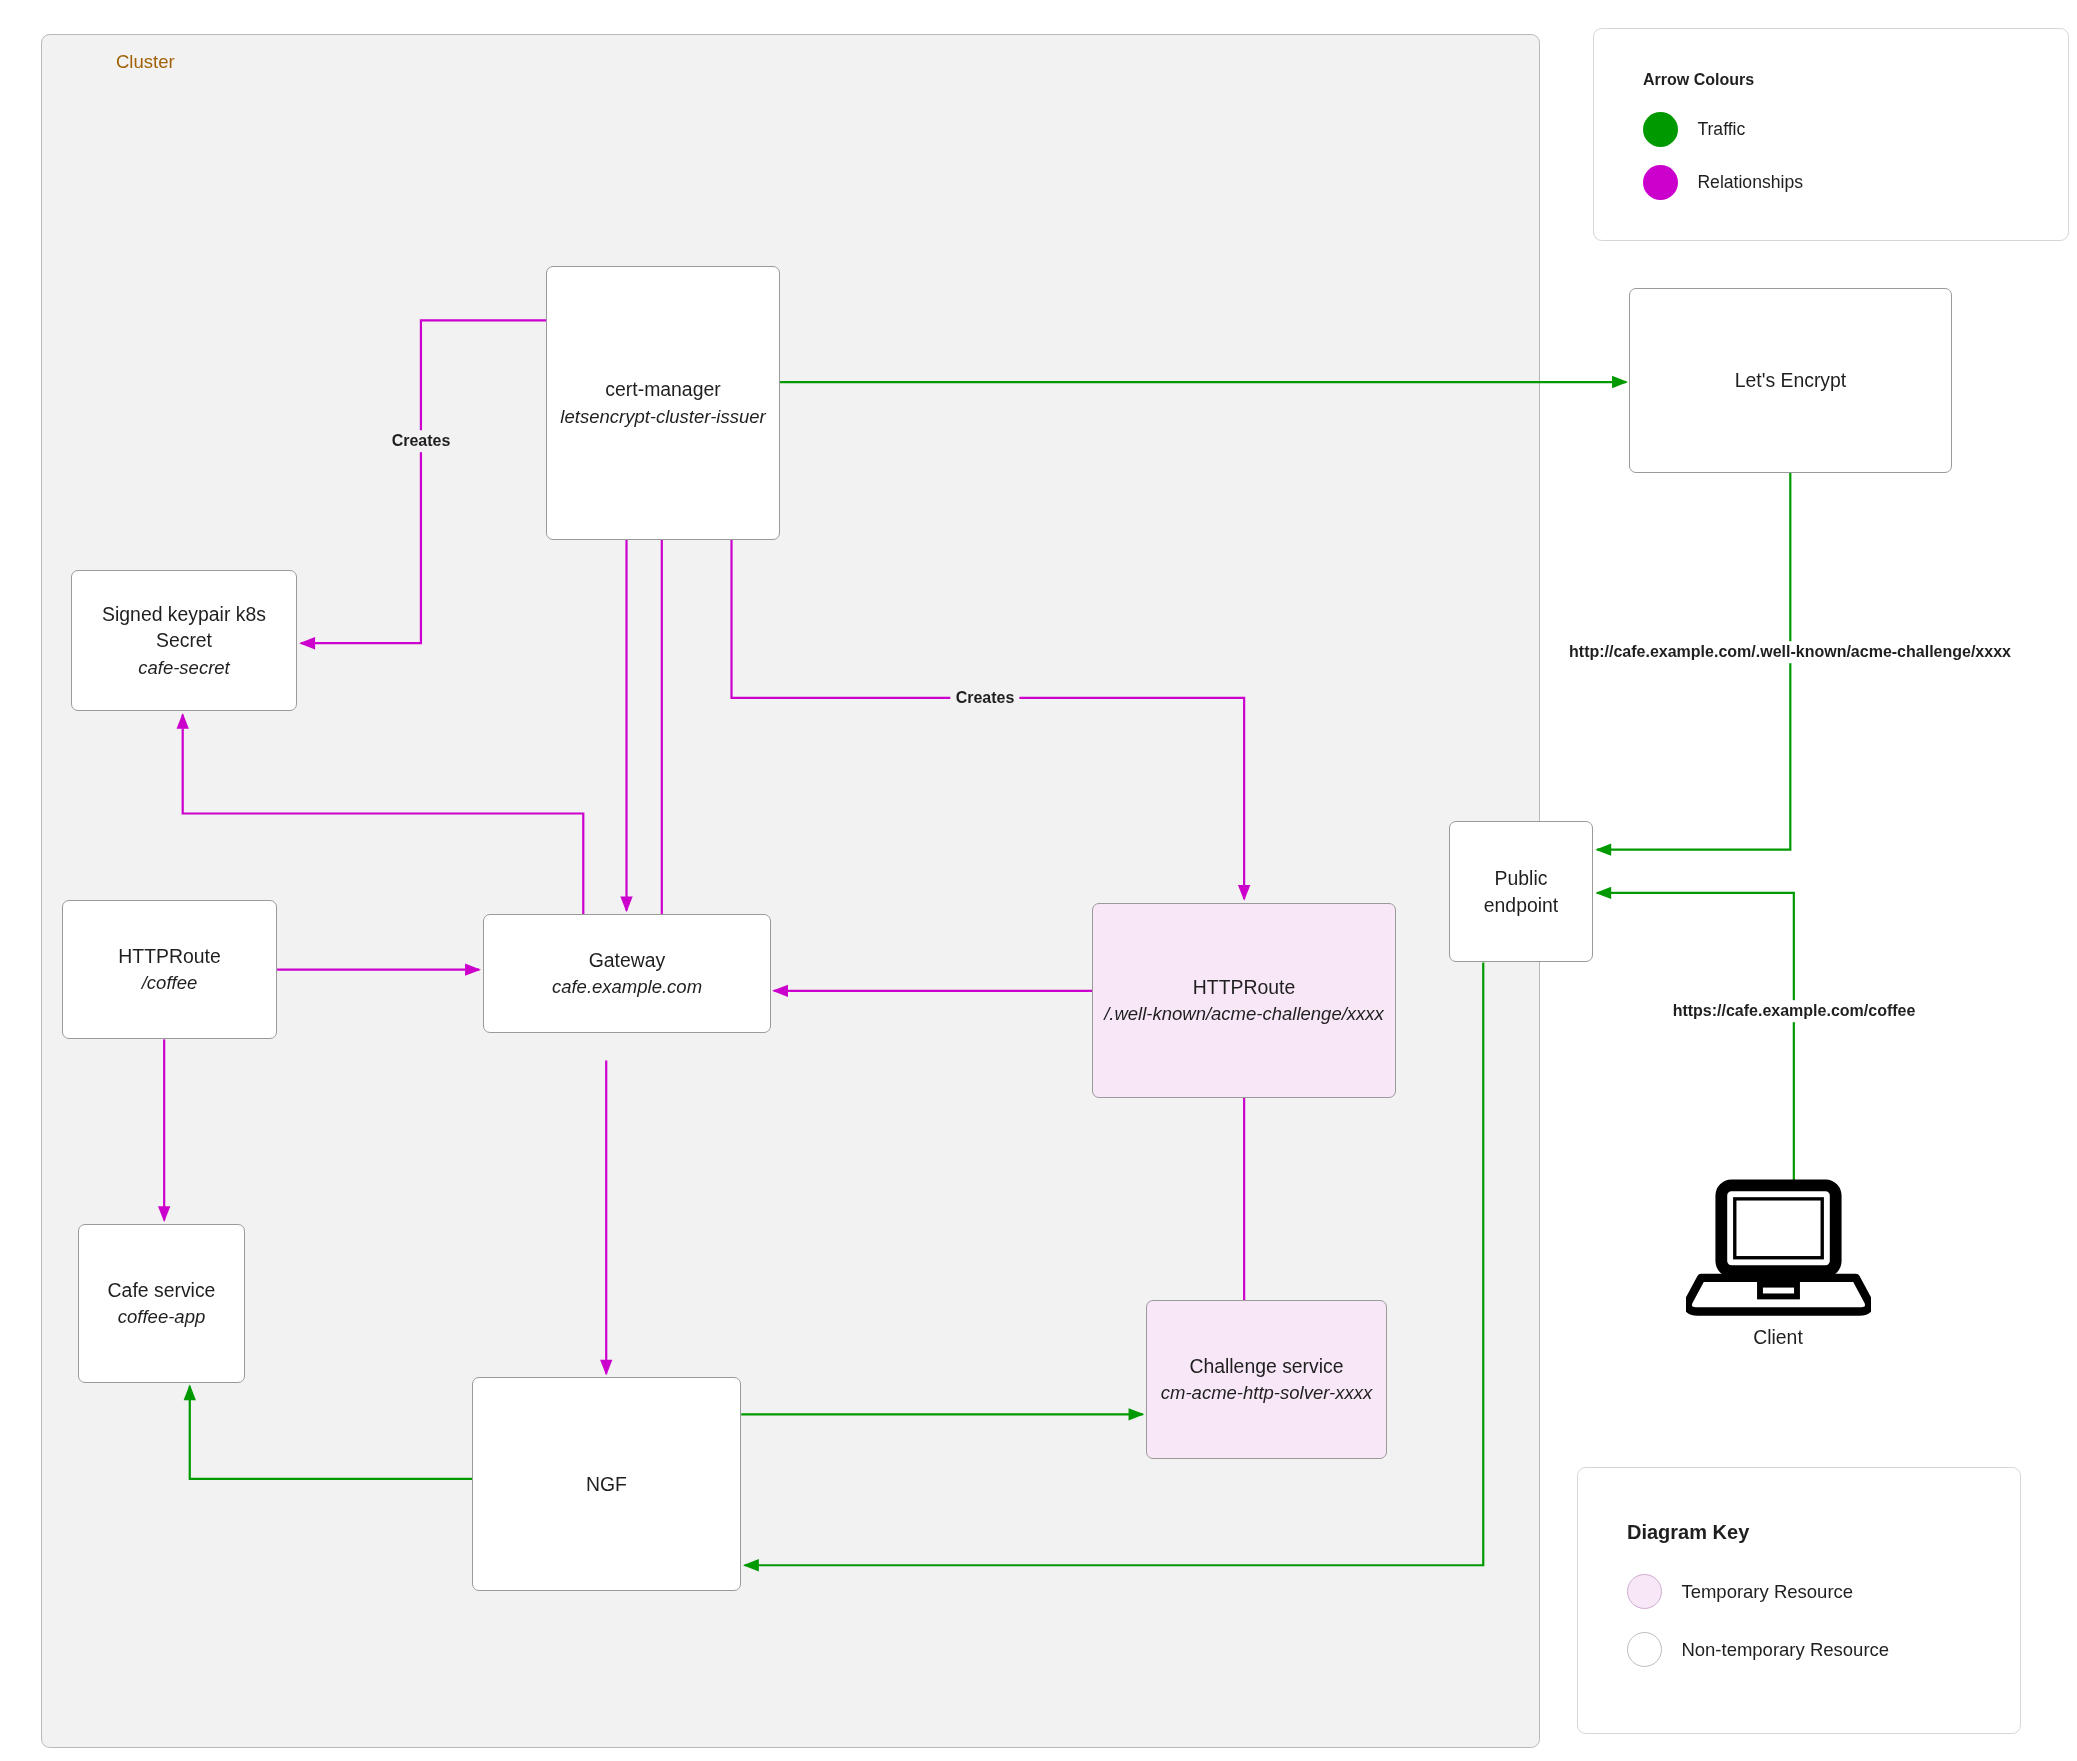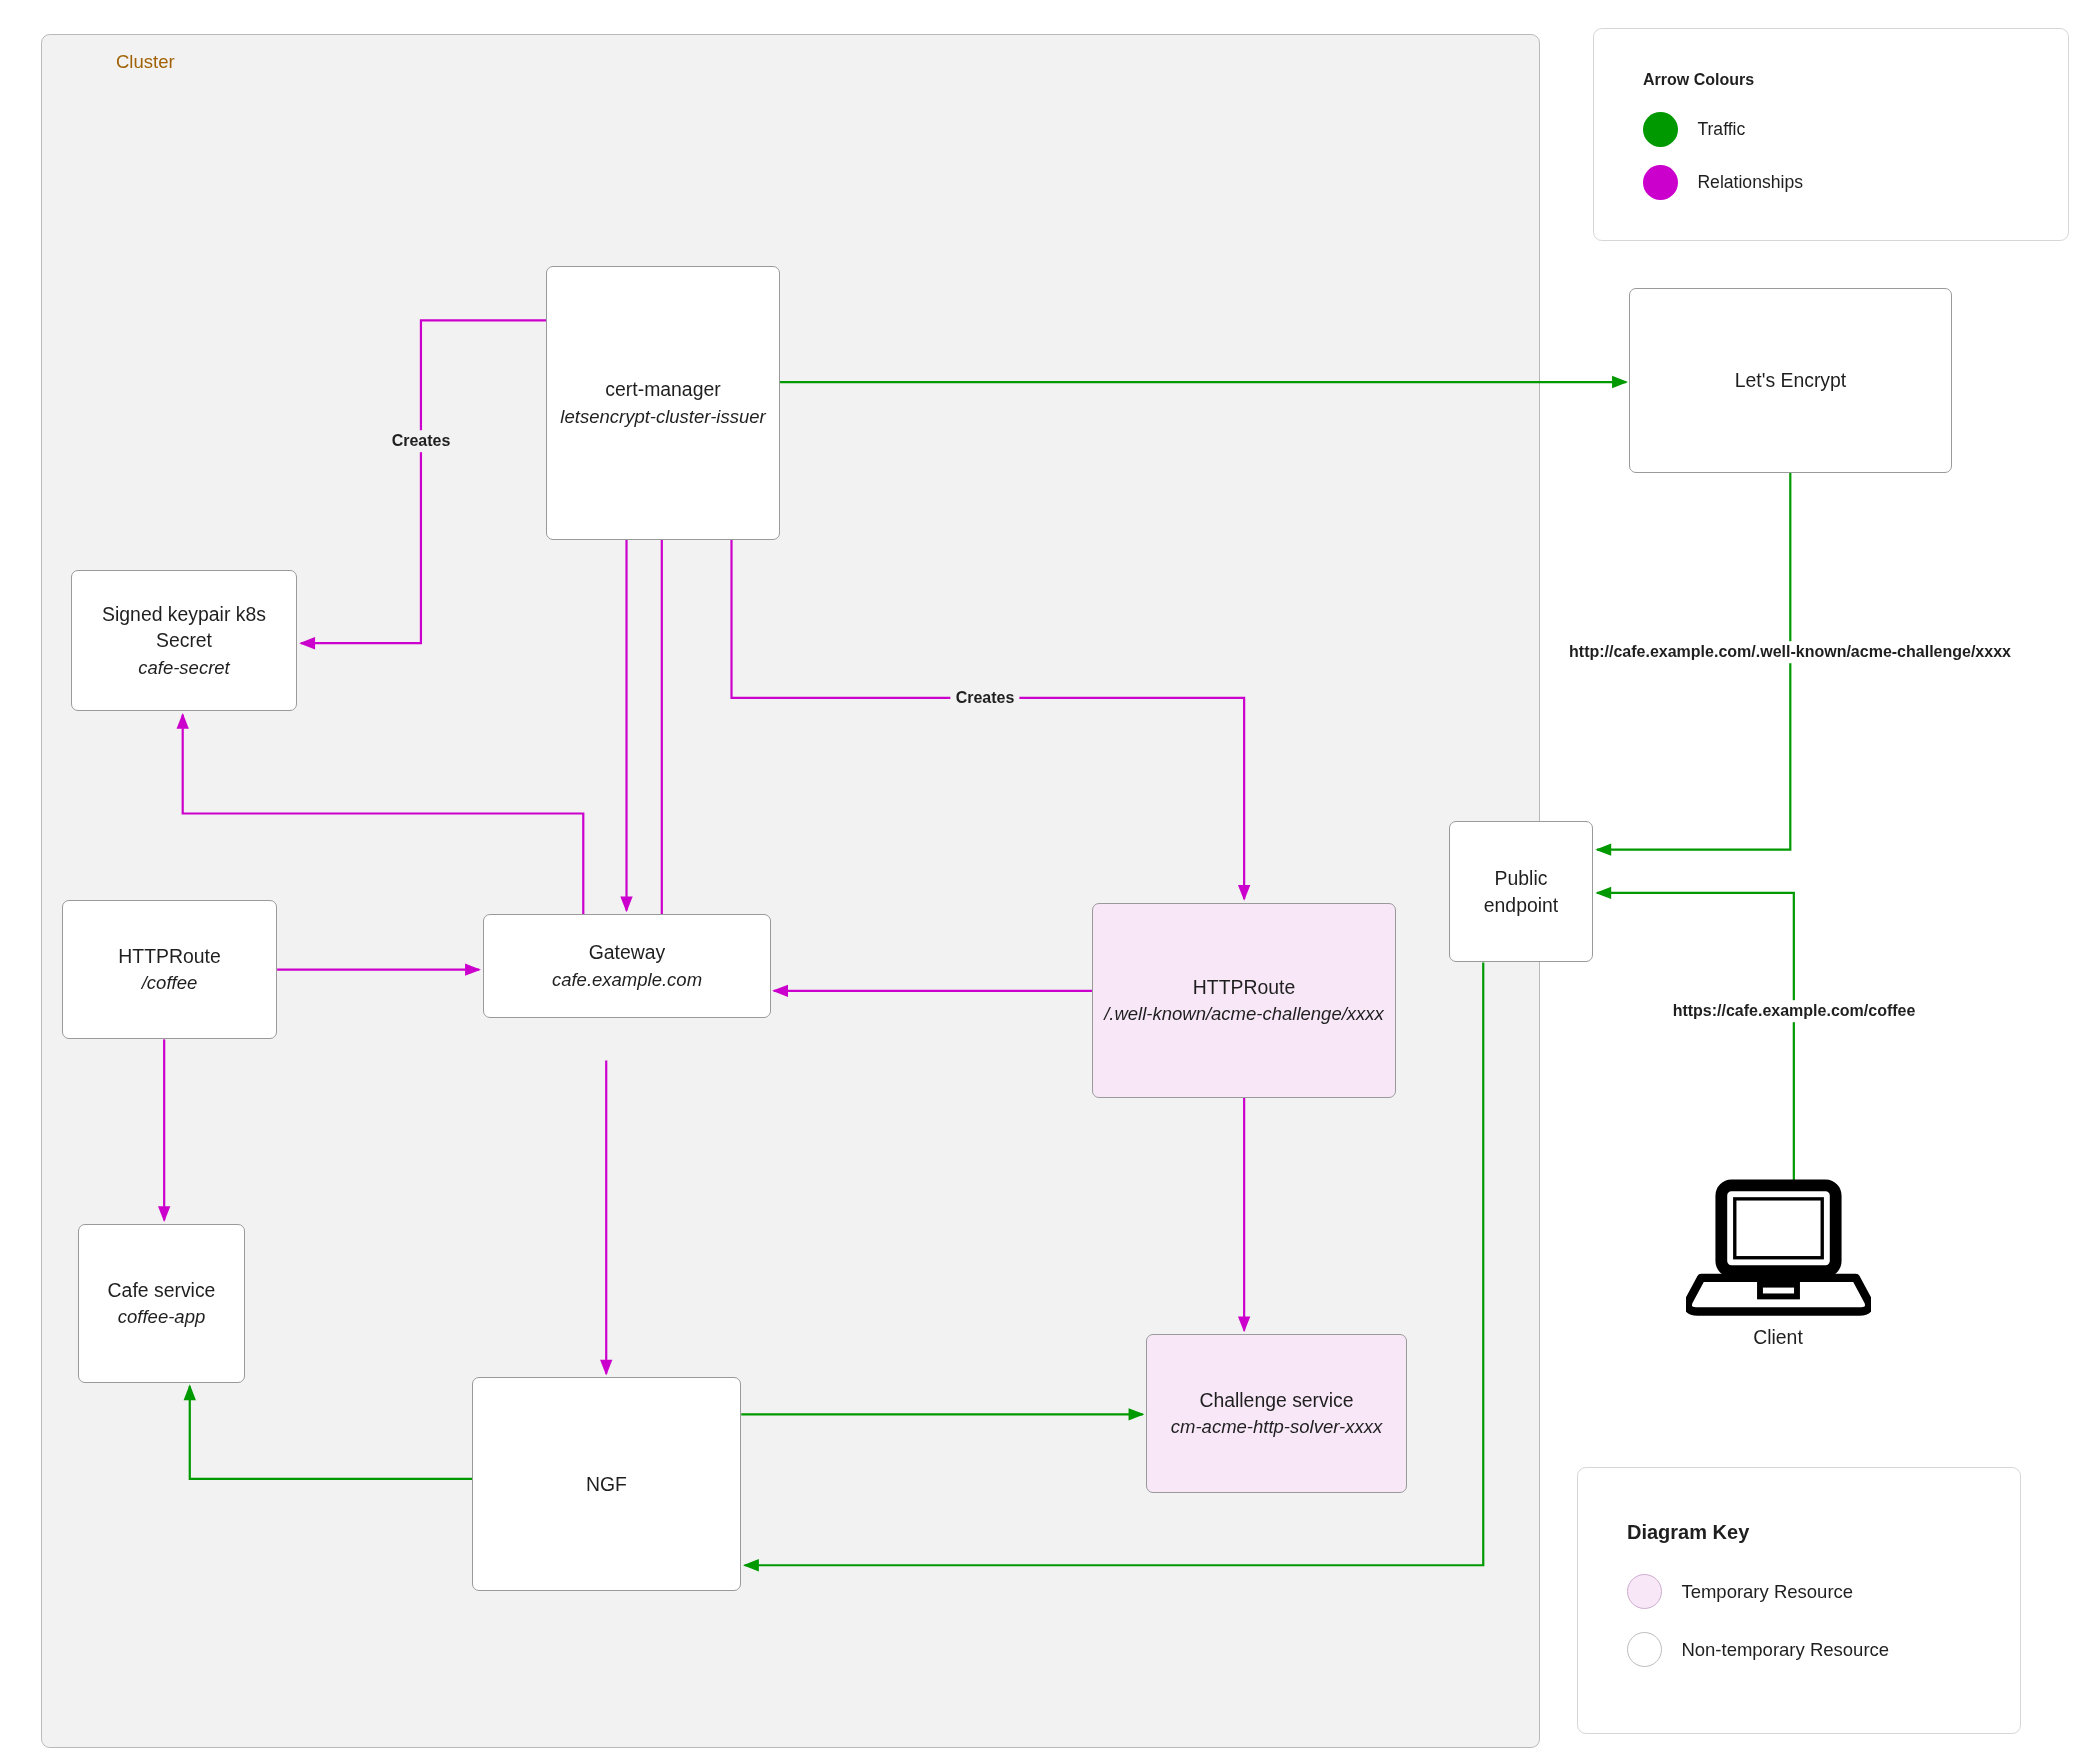--- a/index.html
+++ b/index.html
@@ -89,21 +89,21 @@
   <div class="node" style="left:71px;top:570px;width:226px;height:141px;">
     <div>Signed keypair k8s Secret</div>
     <div class="sub">cafe-secret</div>
   </div>
 
   <div class="node" style="left:62px;top:900px;width:215px;height:139px;">
     <div>HTTPRoute</div>
     <div class="sub">/coffee</div>
   </div>
 
-  <div class="node" style="left:483px;top:914px;width:288px;height:104px;">
+  <div class="node" style="left:483px;top:914px;width:288px;height:119px;">
     <div>Gateway</div>
     <div class="sub">cafe.example.com</div>
   </div>
 
   <div class="node temp" style="left:1092px;top:903px;width:304px;height:195px;">
     <div>HTTPRoute</div>
     <div class="sub">/.well-known/acme-challenge/xxxx</div>
   </div>
 
   <div class="node" style="left:1449px;top:821px;width:144px;height:141px;">
@@ -112,21 +112,21 @@
 
   <div class="node" style="left:78px;top:1224px;width:167px;height:159px;">
     <div>Cafe service</div>
     <div class="sub">coffee-app</div>
   </div>
 
   <div class="node" style="left:472px;top:1377px;width:269px;height:214px;">
     <div>NGF</div>
   </div>
 
-  <div class="node temp" style="left:1146px;top:1334px;width:261px;height:159px;">
+  <div class="node temp" style="left:1146px;top:1300px;width:241px;height:159px;">
     <div>Challenge service</div>
     <div class="sub">cm-acme-http-solver-xxxx</div>
   </div>
 
   <div class="client">
     <svg width="185" height="146" viewBox="0 0 220 172">
       <rect x="42" y="8" width="136" height="102" rx="12" fill="#ffffff" stroke="#000000" stroke-width="14"></rect>
       <rect x="58" y="24" width="104" height="70" fill="#ffffff" stroke="#000000" stroke-width="4"></rect>
       <path d="M18,118 L202,118 L217,146 Q221,158 206,158 L14,158 Q-1,158 3,146 Z" fill="#ffffff" stroke="#000000" stroke-width="10" stroke-linejoin="round"></path>
       <rect x="88" y="126" width="44" height="14" fill="#ffffff" stroke="#000000" stroke-width="7"></rect>

